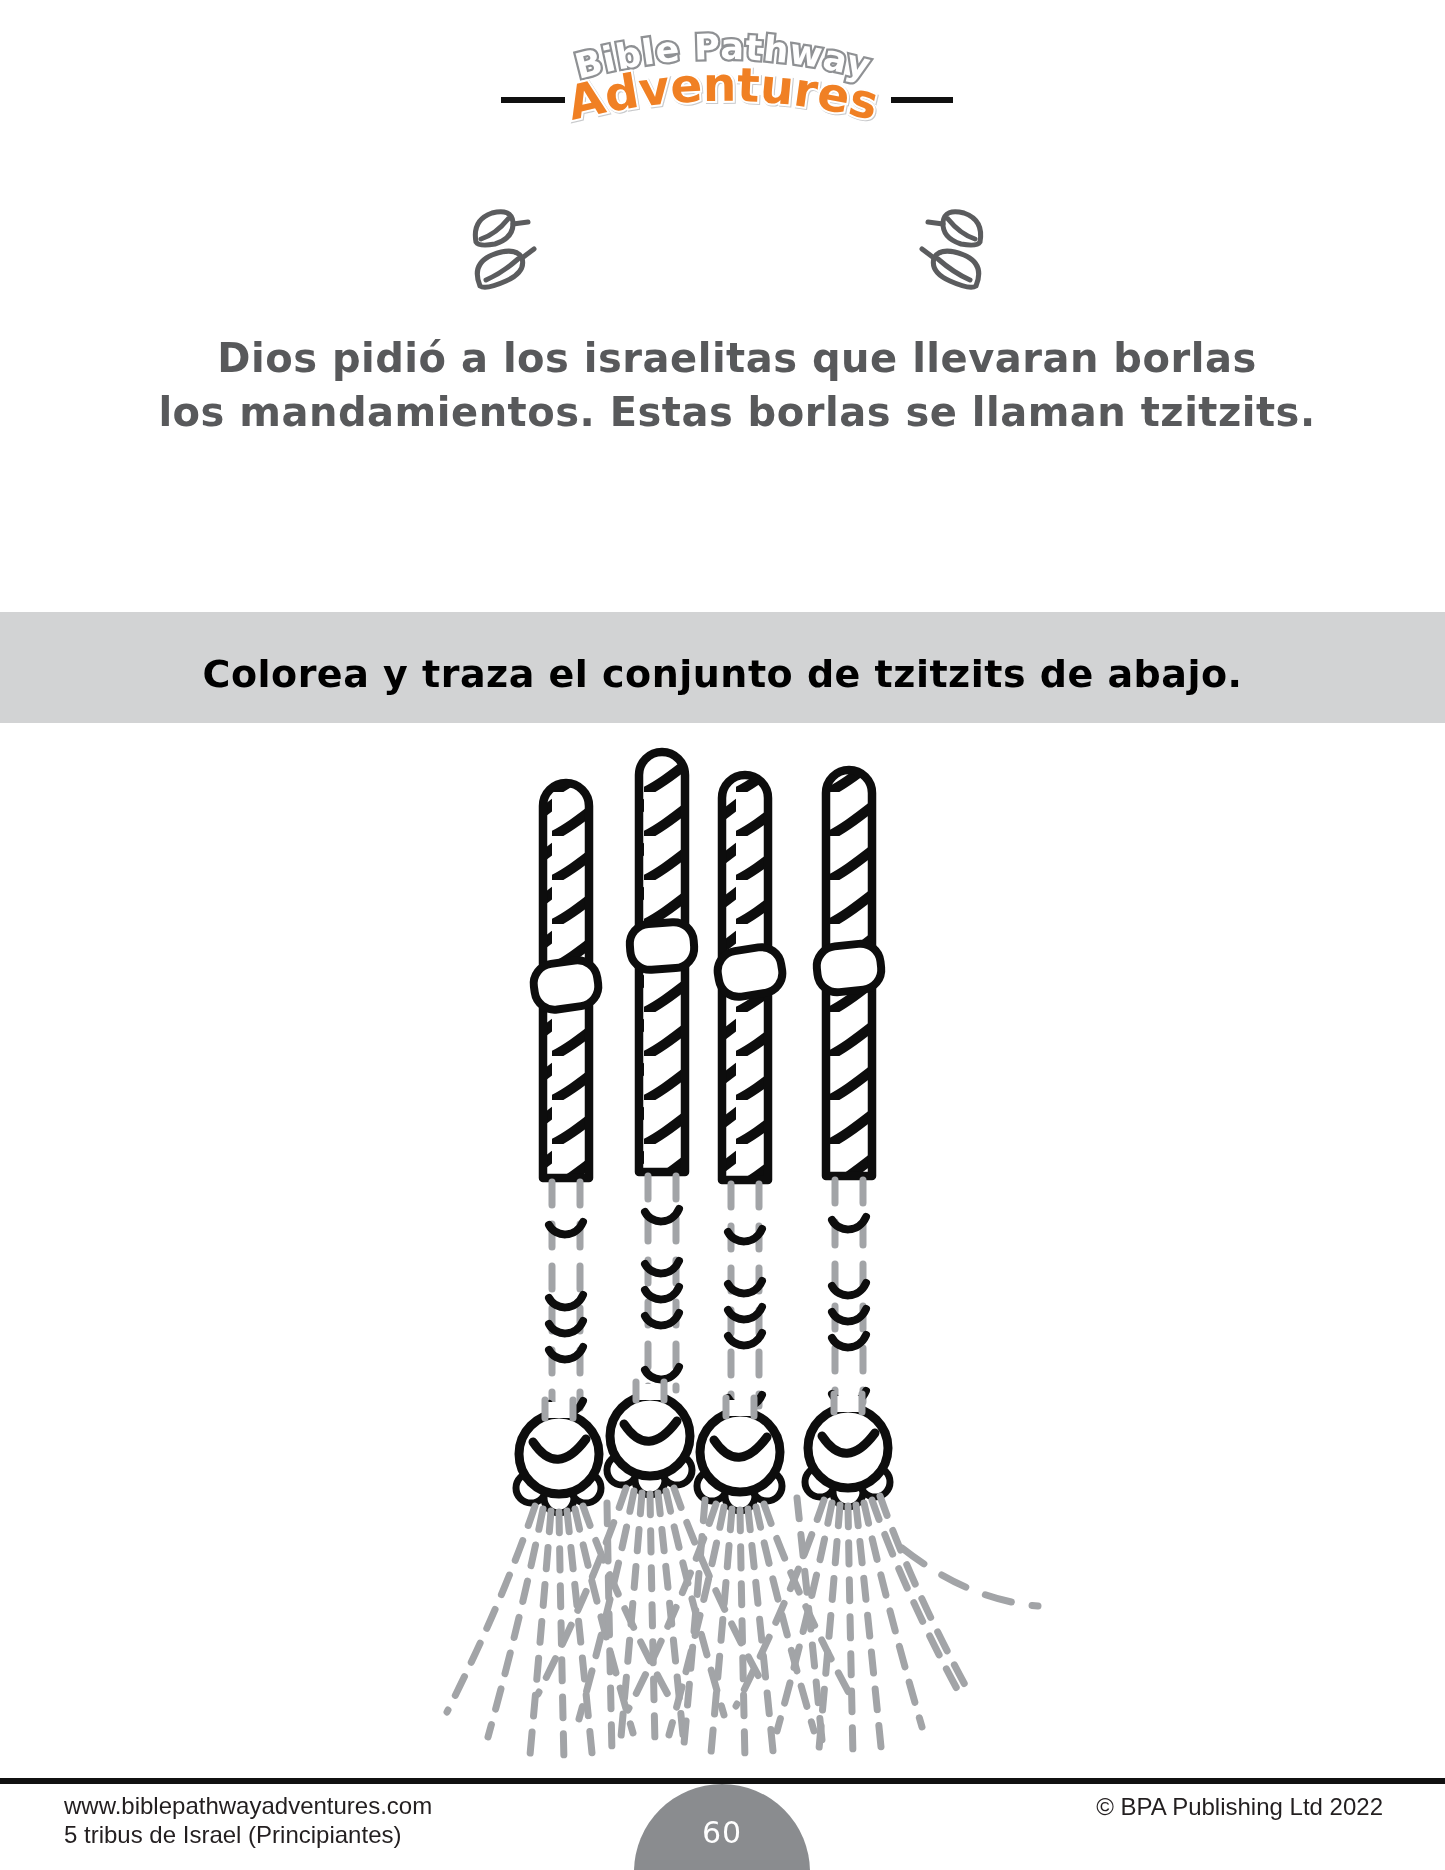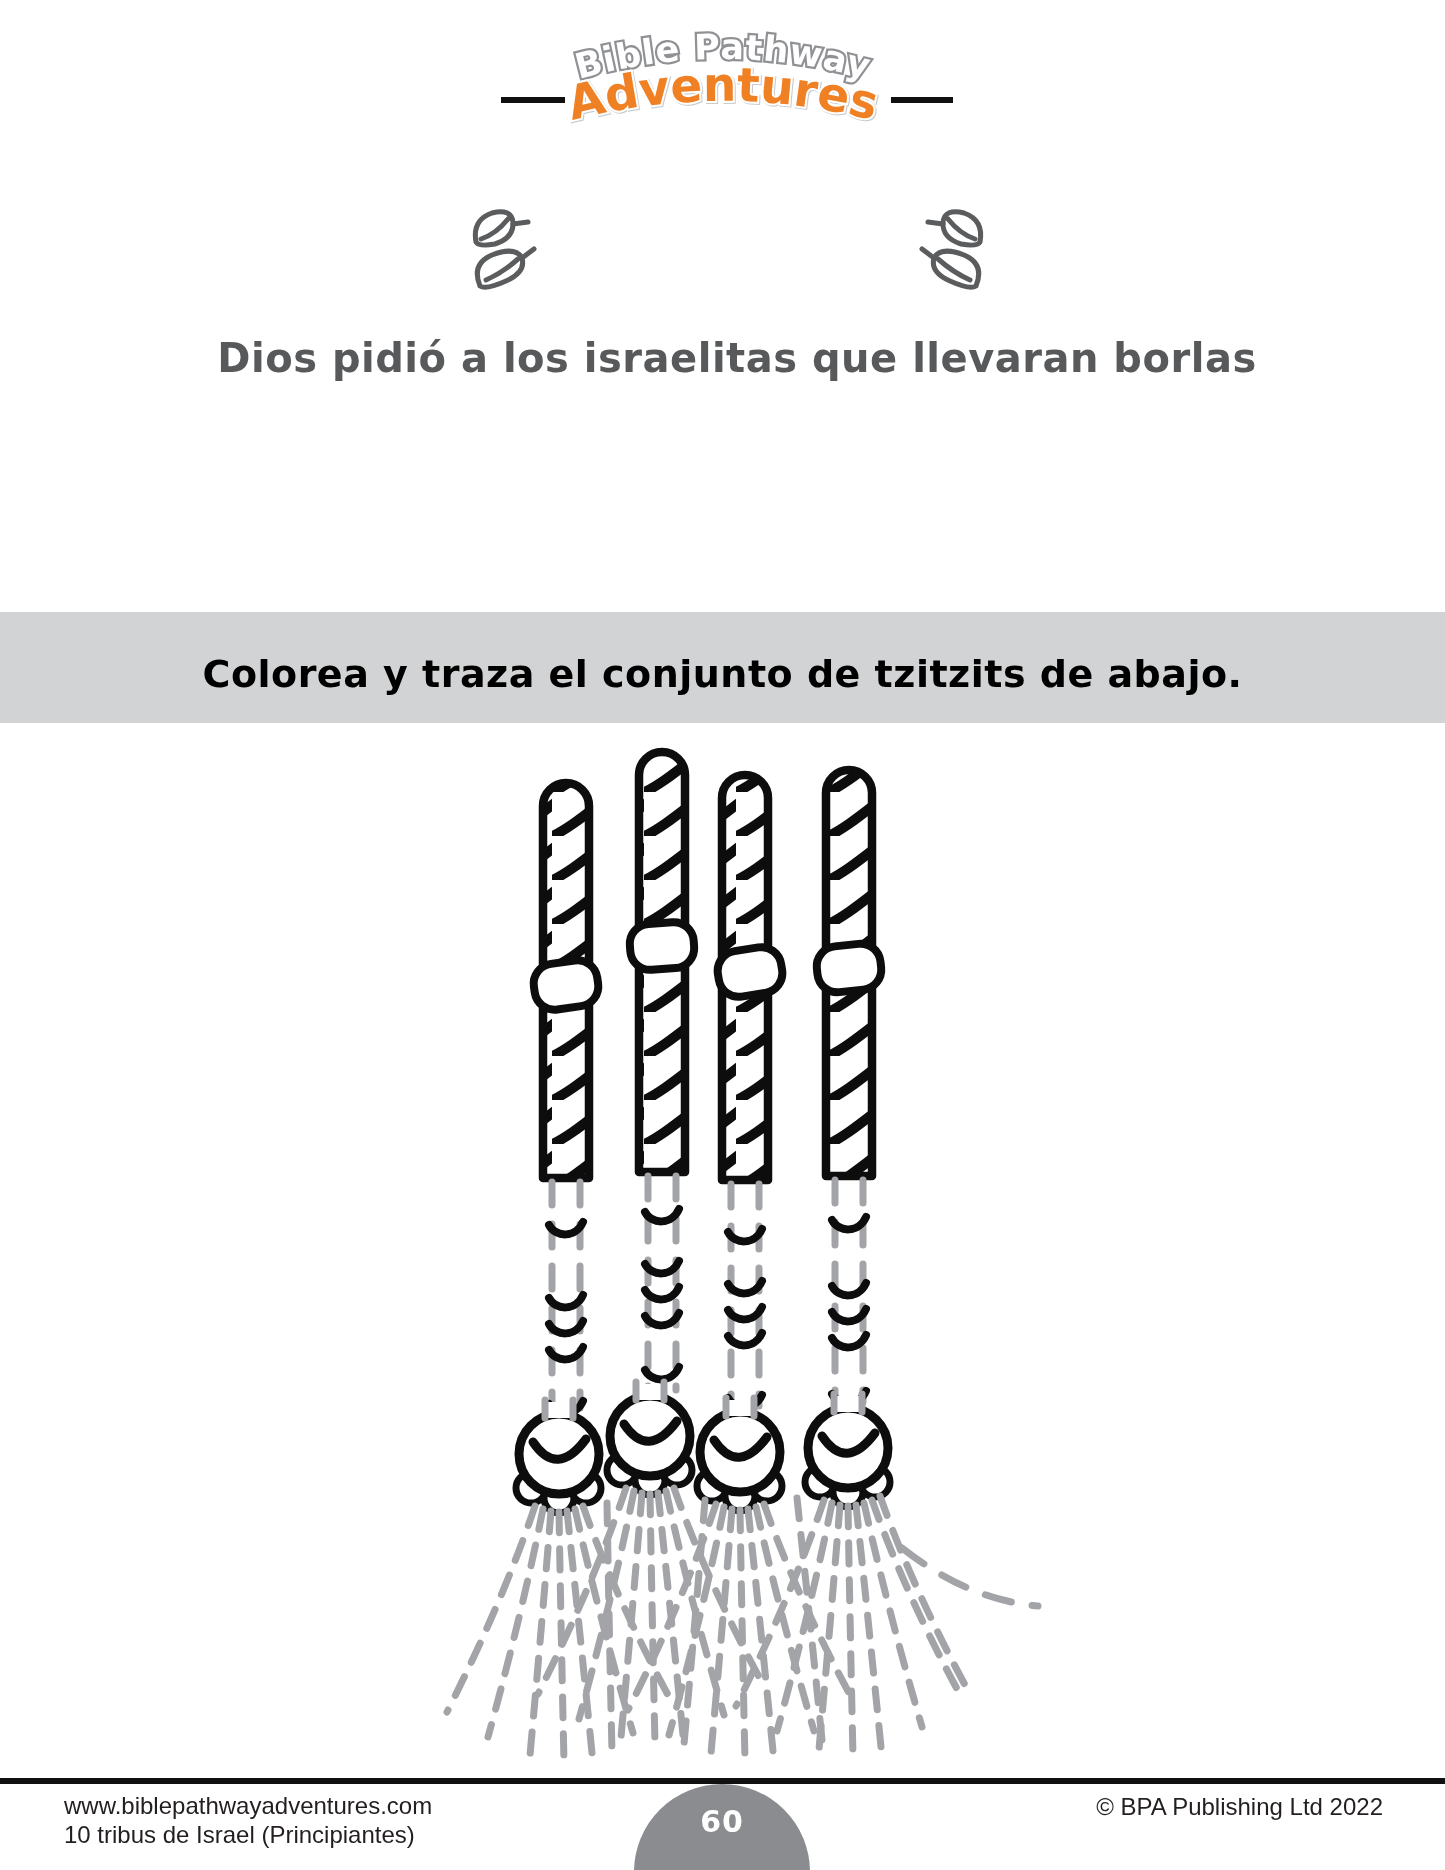--- a/index.html
+++ b/index.html
@@ -73,21 +73,21 @@
   }
   .footer-right {
     position:absolute; right:62px; top:1793px; text-align:center;
     font-family:"Liberation Sans", sans-serif; font-size:24px; color:#231f20;
   }
   .page-circle {
     position:absolute; left:634px; top:1784px; width:176px; height:176px;
     border-radius:50%; background:#8a8c8f; text-align:center;
   }
   .page-circle span {
-    display:inline-block; margin-top:20px; font-size:30px; font-weight:700;
+    display:inline-block; margin-top:31px; font-size:30px; font-weight:400;
     color:#ffffff; letter-spacing:1px;
   }
 </style>
 </head>
 <body>
 
 <div class="page">
 
   <svg class="logo" viewBox="0 0 470 112" aria-hidden="true">
     <defs>
@@ -116,20 +116,21 @@
     <path d="M8,36 Q4,14 24,7 Q43,2 45,16 Q46,32 27,38 Q11,41 8,36 Z"></path>
     <path d="M13,33 Q28,28 40,13"></path>
     <path d="M45,18 L60,16"></path>
     <path d="M12,80 Q3,58 24,49 Q47,40 54,52 Q58,66 38,75 Q18,84 12,80 Z"></path>
     <path d="M18,74 Q34,67 50,53"></path>
     <path d="M54,52 L66,43"></path>
   </svg>
 
   <div class="intro">
     <span>Dios pidió a los israelitas que llevaran borlas</span>
+    <span>los mandamientos. Estas borlas se llaman tzitzits.</span>
   </div>
 
   <div class="banner">
     <span>Colorea y traza el conjunto de tzitzits de abajo.</span>
   </div>
 
   <svg class="art" viewBox="0 0 1445 1870" aria-hidden="true">
     <defs>
       <pattern id="twist" patternUnits="userSpaceOnUse" width="46" height="44">
         <rect width="46" height="44" fill="#ffffff"></rect>
@@ -281,20 +282,20 @@
       <use href="#f4" x="607" y="1503" class="fr"></use>
       <use href="#f3" x="705" y="1500" class="fr"></use>
       <use href="#f5" x="797" y="1498" class="fr"></use>
       <path class="fr trail" d="M902,1548 Q968,1600 1038,1606"></path>
     </g>
   </svg>
 
   <div class="footer-rule"></div>
   <div class="footer-left">
     <div>www.biblepathwayadventures.com</div>
-    <div>10 tribus de Israel (Principiantes)</div>
+    <div>5 tribus de Israel (Principiantes)</div>
   </div>
   <div class="footer-right">© BPA Publishing Ltd 2022</div>
   <div class="page-circle">
     <span>60</span>
   </div>
 
 </div>
 
 </body></html>

